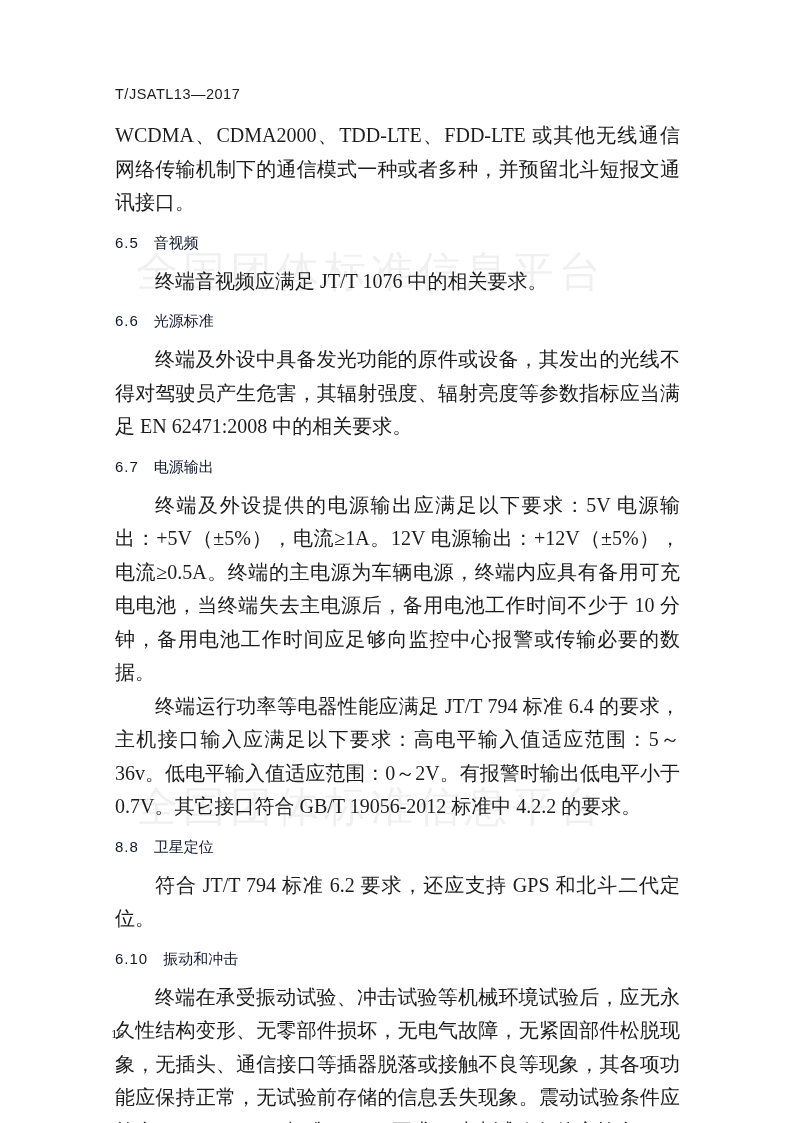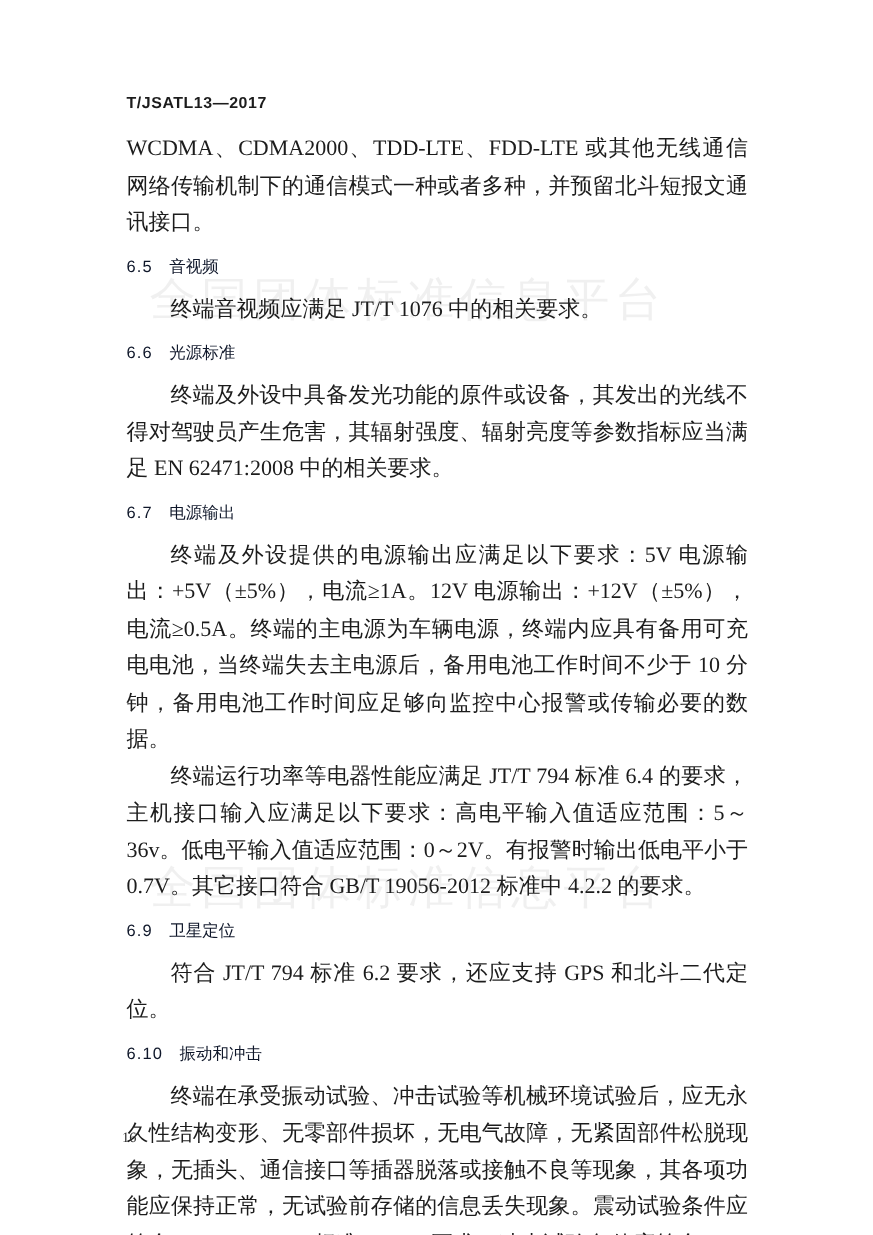--- a/index.html
+++ b/index.html
@@ -34,21 +34,21 @@
   .watermark.wm-top { top: 248px; }
   .watermark.wm-bottom { top: 783px; }
   .content {
     position: absolute;
     left: 115px;
     top: 85px;
     width: 565px;
   }
   .doc-header {
     font-family: "Liberation Sans", "DejaVu Sans", sans-serif;
-    font-weight: bold;
+    font-weight: normal;
     font-size: 14.5px;
     line-height: 18px;
     margin: 0 0 16px 0;
     letter-spacing: 0.5px;
   }
   p.body-text {
     margin: 0;
     font-size: 20px;
     line-height: 33.5px;
     text-align: justify;
@@ -105,21 +105,21 @@
     <section>
       <h2 class="section-heading"><span class="sec-num">6.7</span><span class="sec-title">电源输出</span></h2>
       <p class="body-text indent">终端及外设提供的电源输出应满足以下要求：5V 电源输出：+5V（±5%），电流≥1A。12V 电源输出：+12V（±5%），电流≥0.5A。终端的主电源为车辆电源，终端内应具有备用可充电电池，当终端失去主电源后，备用电池工作时间不少于 10 分钟，备用电池工作时间应足够向监控中心报警或传输必要的数据。</p>
     </section>
 
     <section>
       <p class="body-text indent">终端运行功率等电器性能应满足 JT/T 794 标准 6.4 的要求，主机接口输入应满足以下要求：高电平输入值适应范围：5～36v。低电平输入值适应范围：0～2V。有报警时输出低电平小于 0.7V。其它接口符合 GB/T 19056-2012 标准中 4.2.2 的要求。</p>
     </section>
 
     <section>
-      <h2 class="section-heading"><span class="sec-num">6.9</span><span class="sec-title">卫星定位</span></h2>
+      <h2 class="section-heading"><span class="sec-num">8.8</span><span class="sec-title">卫星定位</span></h2>
       <p class="body-text indent">符合 JT/T 794 标准 6.2 要求，还应支持 GPS 和北斗二代定位。</p>
     </section>
 
     <section>
       <h2 class="section-heading"><span class="sec-num">6.10</span><span class="sec-title">振动和冲击</span></h2>
       <p class="body-text indent">终端在承受振动试验、冲击试验等机械环境试验后，应无永久性结构变形、无零部件损坏，无电气故障，无紧固部件松脱现象，无插头、通信接口等插器脱落或接触不良等现象，其各项功能应保持正常，无试验前存储的信息丢失现象。震动试验条件应符合 JT/T 794-2011 标准 6.5.2.2 要求，冲击试验条件应符合 JT/T 794-2011 标准 6.5.2.3 要求。</p>
     </section>
 
   </div>
 

